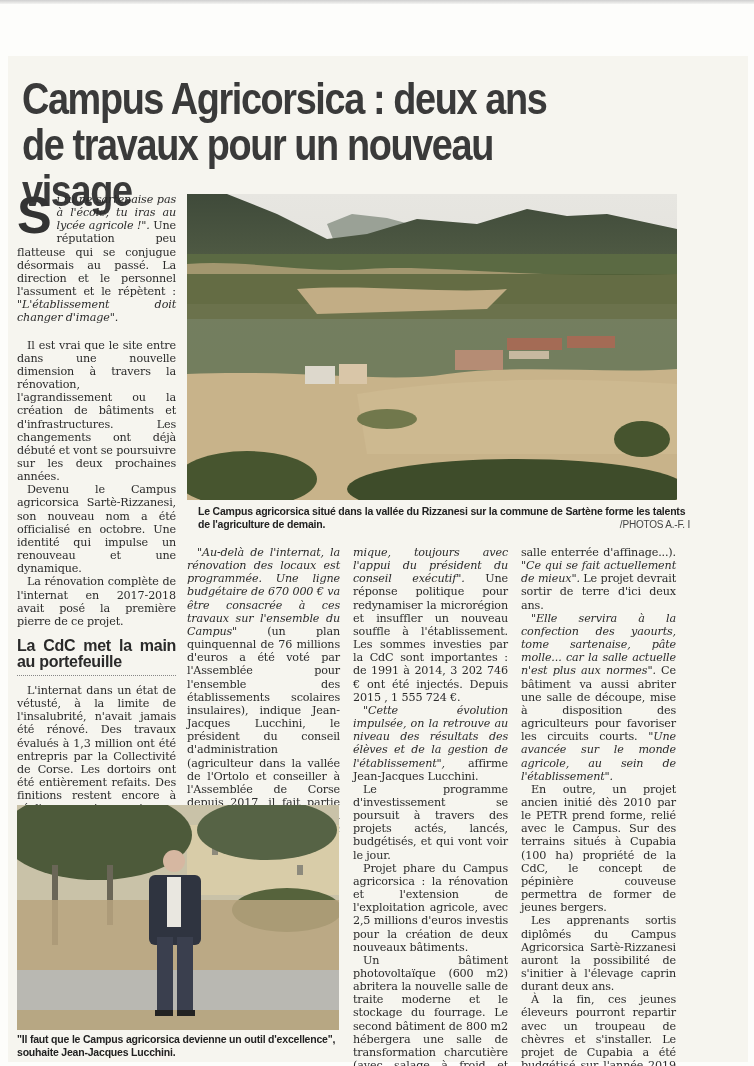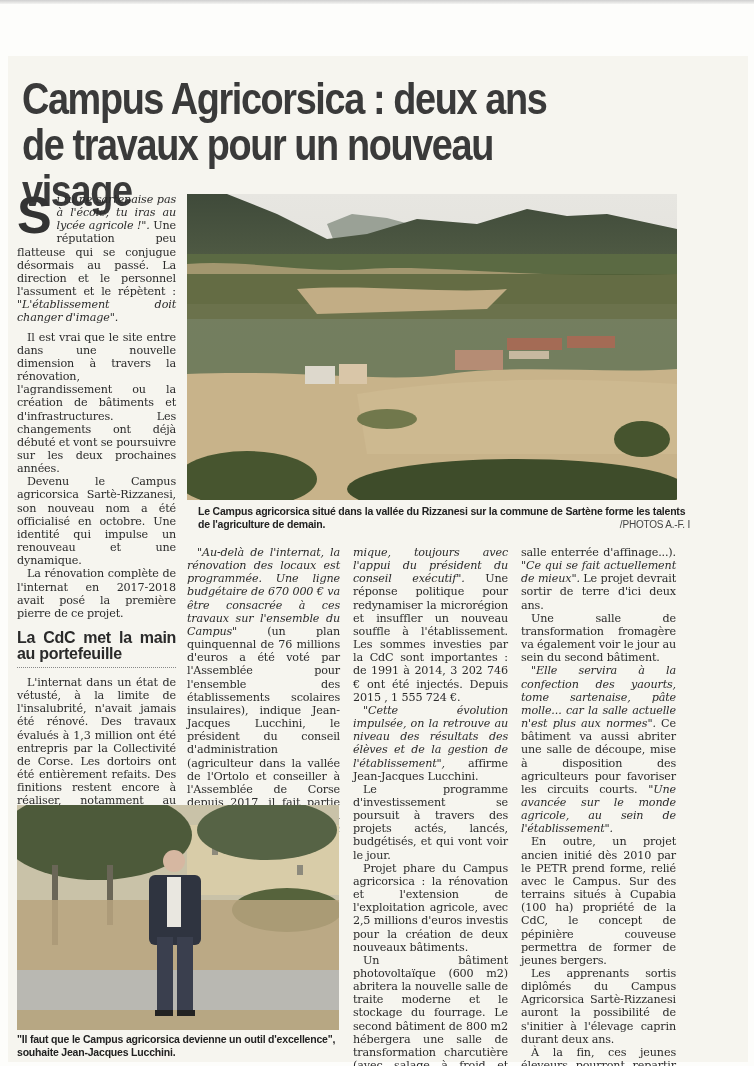--- a/index.html
+++ b/index.html
@@ -26,21 +26,21 @@
 
 <div class="headline">
   <div>Campus Agricorsica : deux ans</div>
   <div>de travaux pour un nouveau visage</div>
 </div>
 
 <div class="col" style="left:17px; top:193px; width:159px;">
   <p class="noindent">
     <span class="dropcap">S</span><i>i tu ne sartenaise pas à l'école, tu iras au lycée agricole !".</i><span> Une réputation peu flatteuse qui se conjugue désormais au passé. La direction et le personnel l'assument et le répètent : </span><i>"L'établissement doit changer d'image".</i>
   </p>
-  <p style="margin-top:6px;">Il est vrai que le site entre dans une nouvelle dimension à travers la rénovation, l'agrandissement ou la création de bâtiments et d'infrastructures. Les changements ont déjà débuté et vont se poursuivre sur les deux prochaines années.</p>
+  <p style="margin-top:14px;">Il est vrai que le site entre dans une nouvelle dimension à travers la rénovation, l'agrandissement ou la création de bâtiments et d'infrastructures. Les changements ont déjà débuté et vont se poursuivre sur les deux prochaines années.</p>
   <p>Devenu le Campus agricorsica Sartè-Rizzanesi, son nouveau nom a été officialisé en octobre. Une identité qui impulse un renouveau et une dynamique.</p>
   <p>La rénovation complète de l'internat en 2017-2018 avait posé la première pierre de ce projet.</p>
   <div class="subhead">La CdC met la main au portefeuille</div>
   <p>L'internat dans un état de vétusté, à la limite de l'insalubrité, n'avait jamais été rénové. Des travaux évalués à 1,3 million ont été entrepris par la Collectivité de Corse. Les dortoirs ont été entièrement refaits. Des finitions restent encore à réaliser, notamment au niveau des douches.</p>
   <p>Sur le Campus, les aménagements vont bon train et la rentrée s'est passée sous les meilleurs auspices.</p>
 </div>
 
 <div class="photo" style="left:187px; top:194px; width:490px; height:306px;">
   <svg width="490" height="306" viewBox="0 0 490 306">
     <defs>
@@ -86,21 +86,20 @@
 <div class="col" style="left:353px; top:546px; width:155px;">
   <p class="noindent"><i>mique, toujours avec l'appui du président du conseil exécutif".</i><span> Une réponse politique pour redynamiser la microrégion et insuffler un nouveau souffle à l'établissement. Les sommes investies par la CdC sont importantes : de 1991 à 2014, 3 202 746 € ont été injectés. Depuis 2015 , 1 555 724 €.</span></p>
   <p><i>"Cette évolution impulsée, on la retrouve au niveau des résultats des élèves et de la gestion de l'établissement",</i><span> affirme Jean-Jacques Lucchini.</span></p>
   <p>Le programme d'investissement se poursuit à travers des projets actés, lancés, budgétisés, et qui vont voir le jour.</p>
   <p>Projet phare du Campus agricorsica : la rénovation et l'extension de l'exploitation agricole, avec 2,5 millions d'euros investis pour la création de deux nouveaux bâtiments.</p>
   <p>Un bâtiment photovoltaïque (600 m2) abritera la nouvelle salle de traite moderne et le stockage du fourrage. Le second bâtiment de 800 m2 hébergera une salle de transformation charcutière (avec salage à froid et jambon, salle de repos pour jambons, séchage mécanique,</p>
 </div>
 
 <div class="col" style="left:521px; top:546px; width:155px;">
   <p class="noindent"><span>salle enterrée d'affinage...). </span><i>"Ce qui se fait actuellement de mieux".</i><span> Le projet devrait sortir de terre d'ici deux ans.</span></p>
-  <p>Une salle de transformation fromagère va également voir le jour au sein du second bâtiment.</p>
   <p><i>"Elle servira à la confection des yaourts, tome sartenaise, pâte molle... car la salle actuelle n'est plus aux normes".</i><span> Ce bâtiment va aussi abriter une salle de découpe, mise à disposition des agriculteurs pour favoriser les circuits courts. </span><i>"Une avancée sur le monde agricole, au sein de l'établissement".</i></p>
   <p>En outre, un projet ancien initié dès 2010 par le PETR prend forme, relié avec le Campus. Sur des terrains situés à Cupabia (100 ha) propriété de la CdC, le concept de pépinière couveuse permettra de former de jeunes bergers.</p>
   <p>Les apprenants sortis diplômés du Campus Agricorsica Sartè-Rizzanesi auront la possibilité de s'initier à l'élevage caprin durant deux ans.</p>
   <p>À la fin, ces jeunes éleveurs pourront repartir avec un troupeau de chèvres et s'installer. Le projet de Cupabia a été budgétisé sur l'année 2019 par l'Odarc.</p>
 
 </div>
 
 <div class="photo" style="left:17px; top:805px; width:322px; height:225px;">
   <svg width="322" height="225" viewBox="0 0 322 225">
     <rect width="322" height="225" fill="#c9c2a8"></rect>

